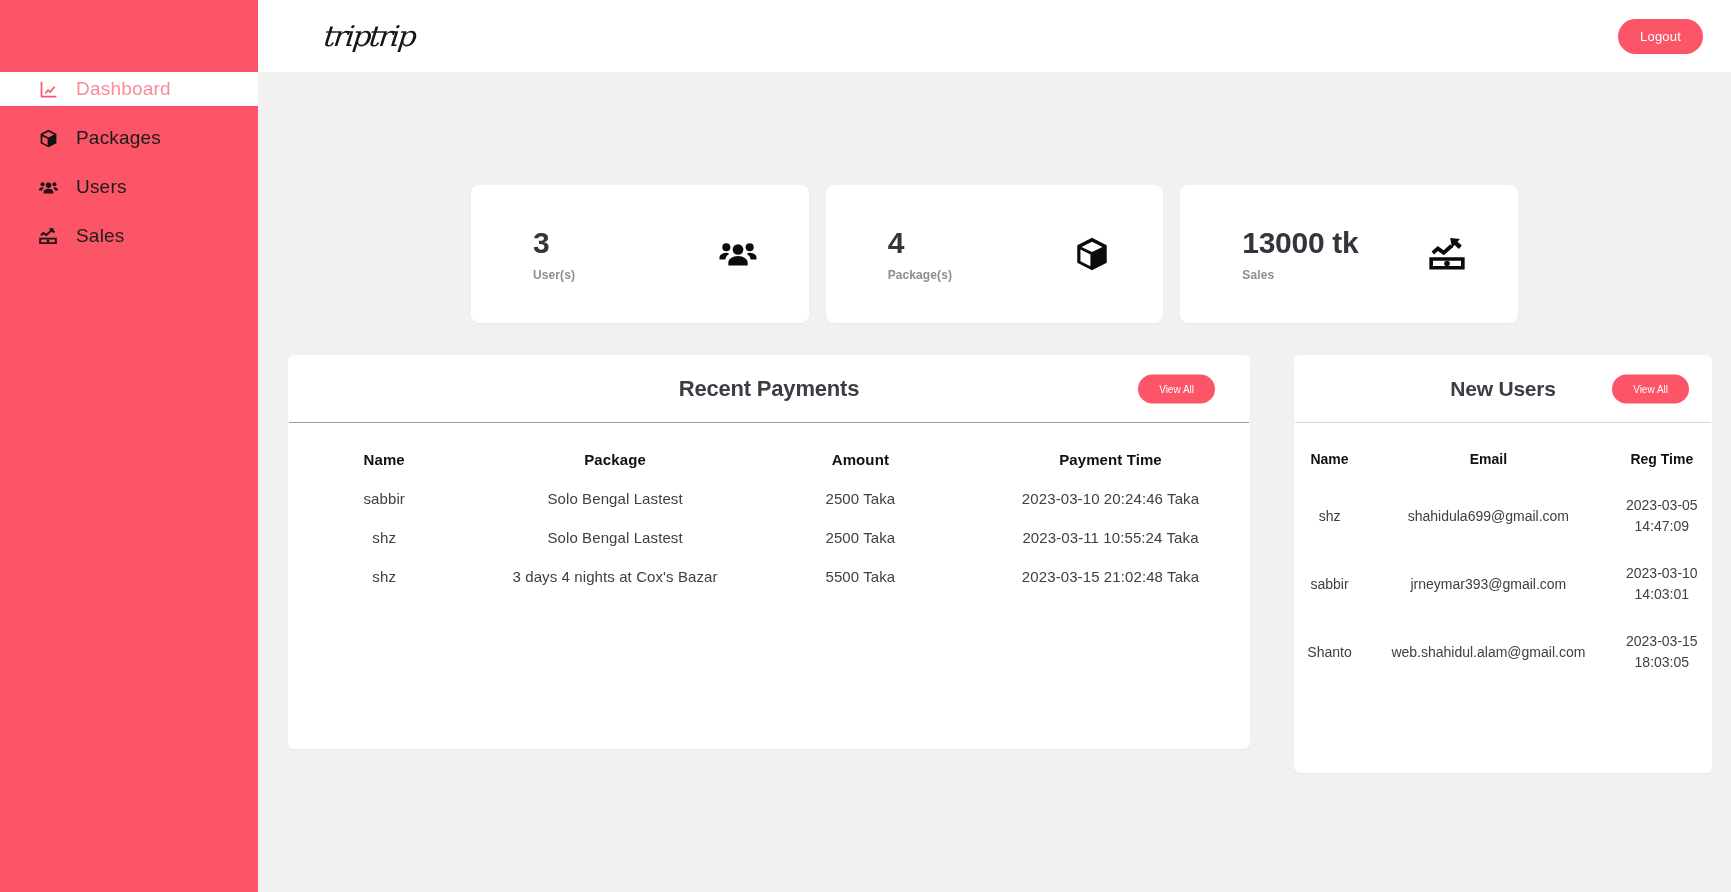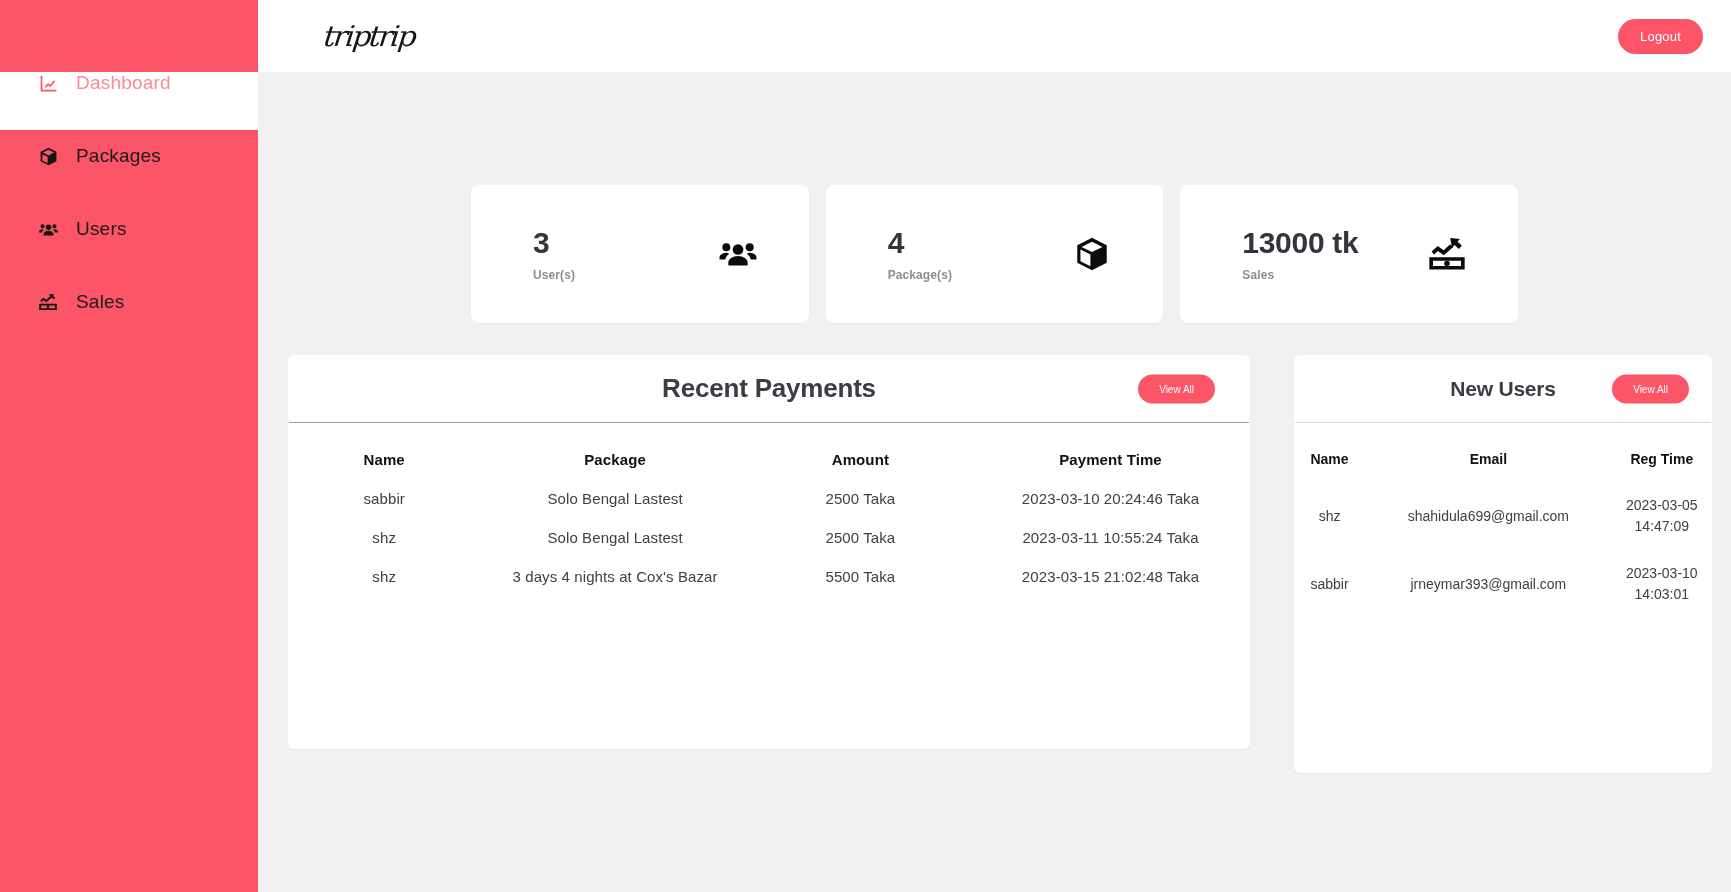--- a/index.html
+++ b/index.html
@@ -22,22 +22,23 @@
   .sidebar {
     width: 258px;
     flex: 0 0 258px;
     background: #fb5567;
     display: flex;
     flex-direction: column;
     padding-top: 72px;
   }
   .nav-item {
     display: flex;
+    align-items: center;
     gap: 16px;
-    height: 58px;
+    height: 34px;
     padding-left: 36px;
     color: #1c1c1c;
     font-size: 19px;
     letter-spacing: 0.2px;
     cursor: pointer;
   }
   .nav-item + .nav-item { margin-top: 15px; }
   .nav-item.active {
     background: #ffffff;
     color: #fb8b96;
@@ -152,21 +153,21 @@
     height: 68px;
     display: flex;
     align-items: center;
     justify-content: center;
     position: relative;
     border-bottom: 1px solid #d8d8d8;
     margin: 0 1px;
   }
   .panel-payments .panel-head { border-bottom-color: #9a9a9a; }
   .panel-title {
-    font-size: 26px;
+    font-size: 22px;
     font-weight: bold;
     color: #3a3d44;
     letter-spacing: -0.2px;
   }
   .panel-users .panel-title { font-size: 21px; }
   .view-all-btn {
     position: absolute;
     right: 34px;
     top: 50%;
     transform: translateY(-50%);
@@ -396,20 +397,28 @@
                 </td>
               </tr>
               <tr>
                 <td>sabbir</td>
                 <td>jrneymar393@gmail.com</td>
                 <td>
                   <span class="reg-time">2023-03-10</span>
                   <span class="reg-time">14:03:01</span>
                 </td>
               </tr>
+              <tr>
+                <td>Shanto</td>
+                <td>web.shahidul.alam@gmail.com</td>
+                <td>
+                  <span class="reg-time">2023-03-15</span>
+                  <span class="reg-time">18:03:05</span>
+                </td>
+              </tr>
             </tbody>
           </table>
         </section>
 
       </div>
     </div>
   </div>
 </div>
 
 </body></html>

